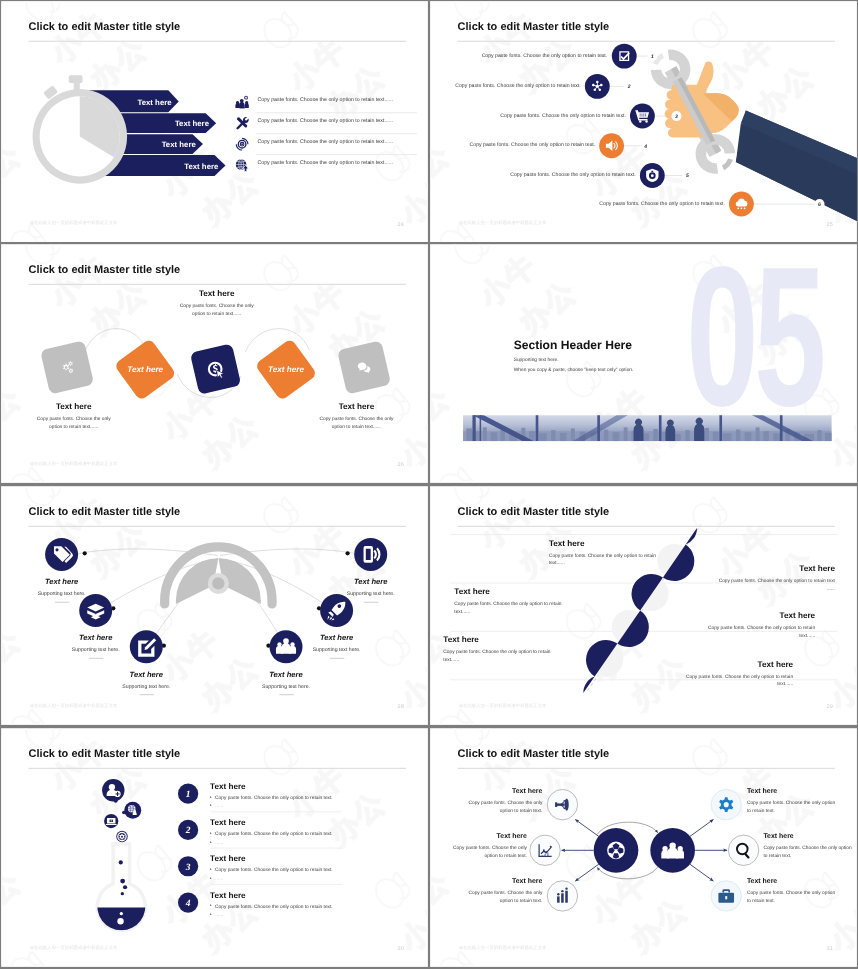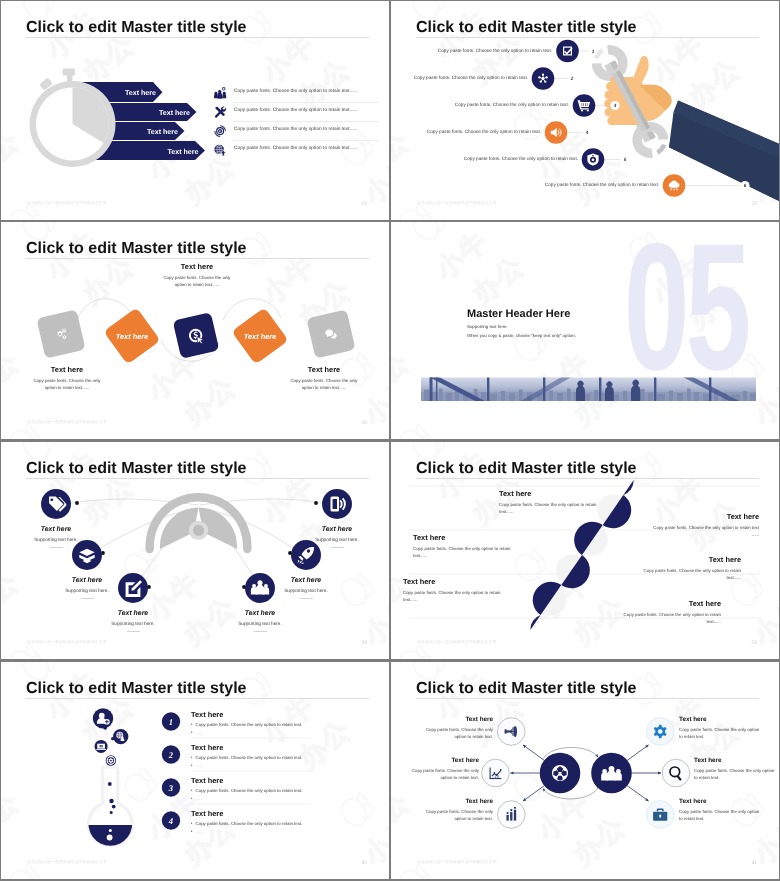--- a/index.html
+++ b/index.html
@@ -1,20 +1,20 @@
 <!DOCTYPE html>
 <html><head>
 <meta charset="utf-8">
 <style>
   html,body{margin:0;padding:0;}
   body{-webkit-font-smoothing:antialiased;text-rendering:geometricPrecision;width:780px;height:881px;overflow:hidden;font-family:"Liberation Sans",sans-serif;background:#7d7d7d;}
   #page{position:relative;width:780px;height:881px;}
   .slide{position:absolute;background:#ffffff;overflow:hidden;}
   .wm{position:absolute;left:0;top:0;width:388px;height:219px;pointer-events:none;}
-  .s-title{position:absolute;left:25px;top:19px;font-weight:bold;color:#131313;white-space:nowrap;font-size:16px;line-height:1;}
+  .s-title{position:absolute;left:25px;top:19px;font-weight:bold;color:#131313;white-space:nowrap;font-size:10px;line-height:1;}
   .s-tline{position:absolute;left:25px;top:36px;width:343px;height:1px;background:#dcdcdc;}
   .s-footer{position:absolute;left:26px;bottom:14px;color:#e2e2e2;white-space:nowrap;font-size:3.9px;letter-spacing:.1px;}
   .s-pnum{position:absolute;right:22px;bottom:13px;color:#cbcbcb;font-size:5px;}
   svg{display:block;overflow:visible;}
   
   .s1row{position:absolute;left:208px;width:170px;height:19px;}
   .s1ic{position:absolute;left:4.5px;top:3.2px;width:12.2px;height:12.2px;}
   .s1txt{position:absolute;left:25px;top:5.0px;width:160px;font-size:4.8px;color:#3a3a3a;white-space:nowrap;}
   .s1line{position:absolute;left:24px;top:17.5px;width:146px;height:1px;background:#ececec;}
   
@@ -457,21 +457,21 @@
         </g>
 
         <g fill="#3d4c7e">
           <path d="M185 180 v-11.5 a5.4 5.4 0 0 1 2.4 -4.4 a3.1 3.1 0 1 1 4.2 0 a5.4 5.4 0 0 1 2.4 4.4 v11.5 z"></path>
           <path d="M214 180 v-11 a5.2 5.2 0 0 1 2.4 -4.3 a3.0 3.0 0 1 1 4.0 0 a5.2 5.2 0 0 1 2.4 4.3 v11 z"></path>
           <path d="M240 180 v-12 a5.6 5.6 0 0 1 2.6 -4.6 a3.2 3.2 0 1 1 4.2 0 a5.6 5.6 0 0 1 2.6 4.6 v12 z"></path>
         </g>
       </g>
     </g>
   </svg>
-  <div class="s4h">Master Header Here</div>
+  <div class="s4h">Section Header Here</div>
   <div class="s4s1">Supporting text here.</div>
   <div class="s4s2">When you copy &amp; paste, choose "keep text only" option.</div>
 </div>
 
 <div class="slide" id="sl5" style="left:1px;top:442px;width:388px;height:217px;">
   <svg class="wm">
         <rect width="388" height="219" fill="url(#wmpat)"></rect>
       </svg>
   <div class="s-title">Click to edit Master title style</div>
   <div class="s-tline"></div>

